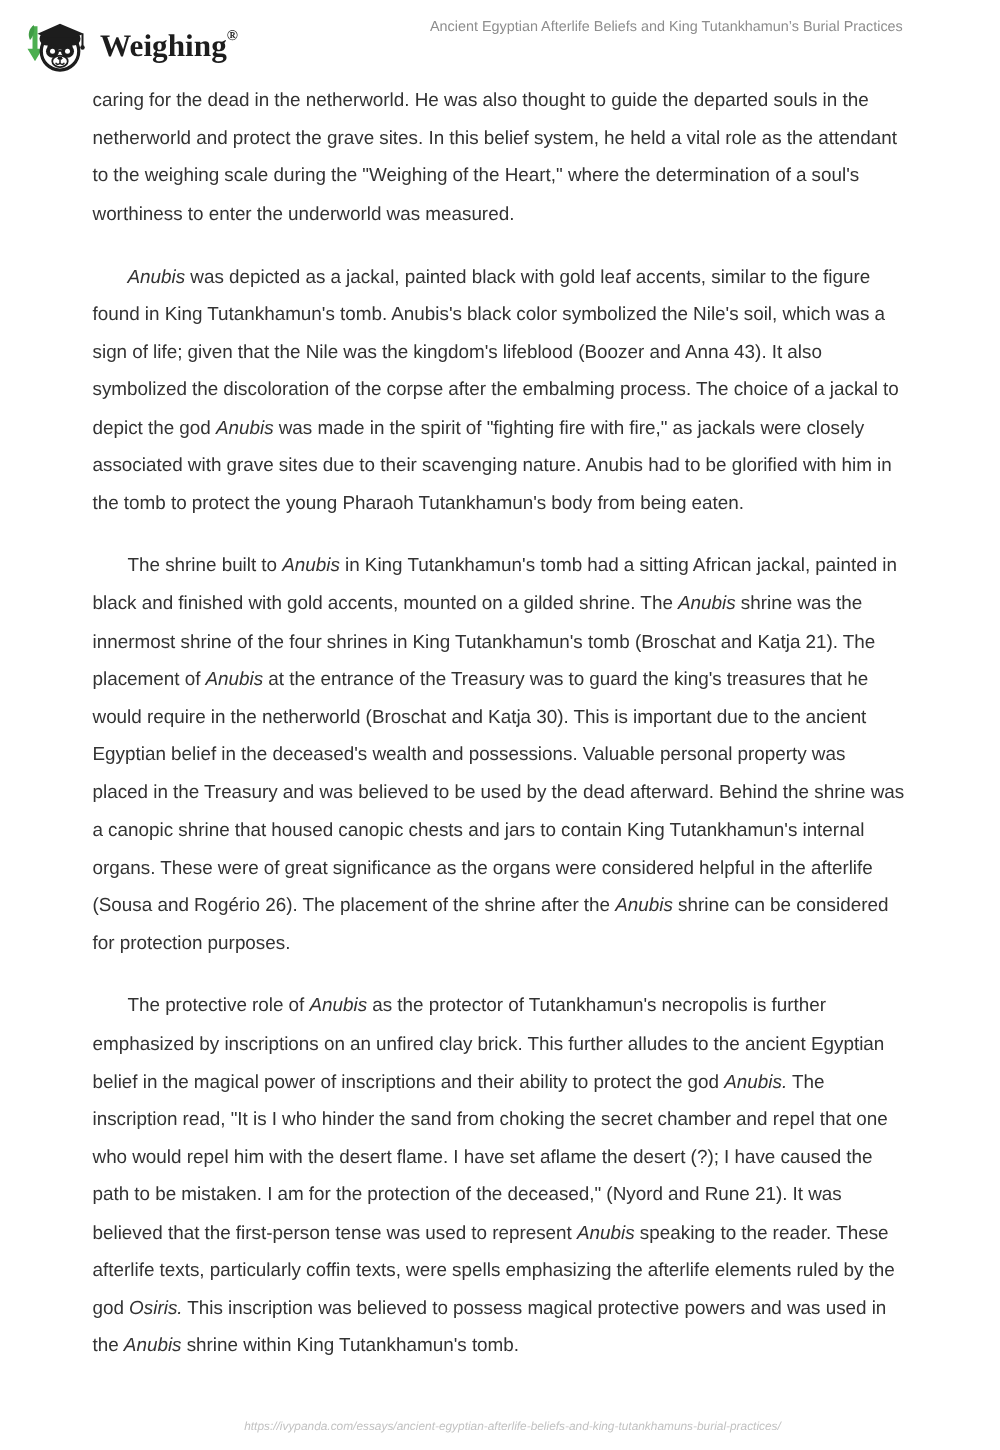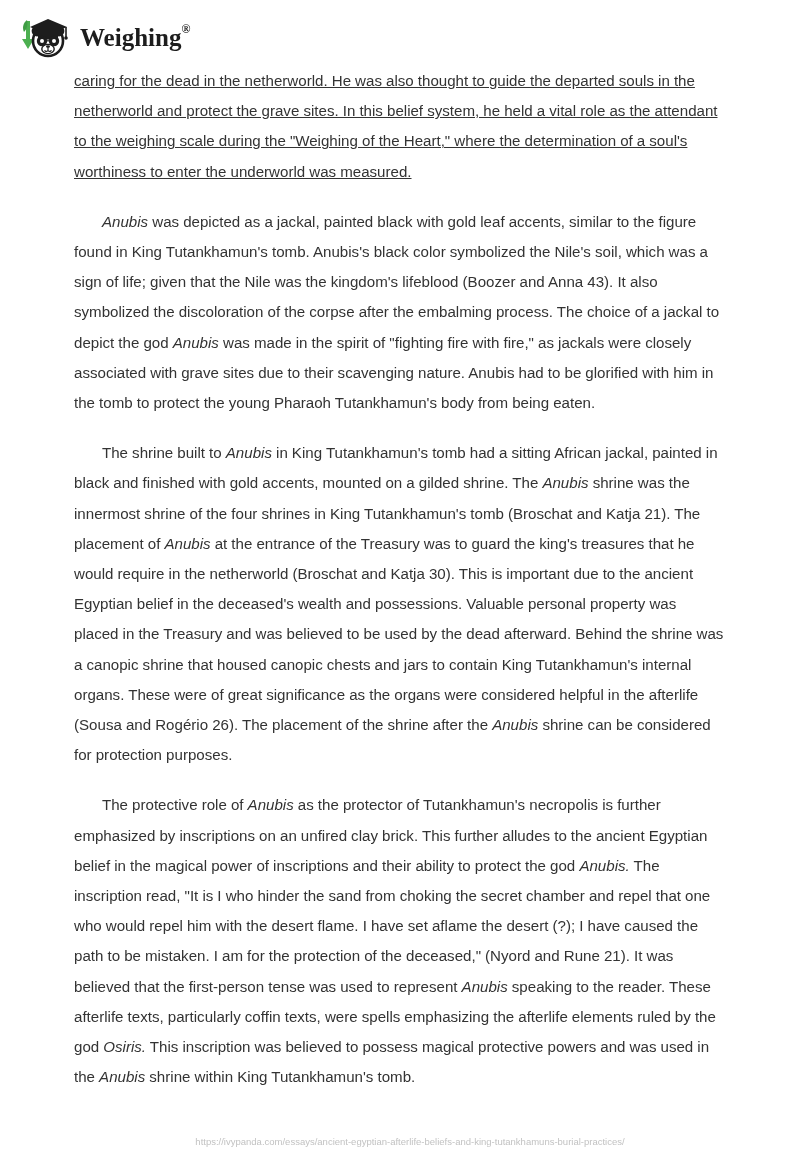--- a/index.html
+++ b/index.html
@@ -84,34 +84,34 @@
     line-height: 30.2px;
     color: #333333;
     margin: 0 0 20px 0;
     text-indent: 28px;
     text-align: left;
     word-spacing: -0.1px;
   }
 
   .para.no-indent {
     text-indent: 0;
-    text-decoration: underline;
   }
 
   .para i {
     text-align: right;
   }
 
   
   .page-footer {
     position: absolute;
     left: 0;
     top: 1131px;
     width: 800px;
     text-align: center;
+    font-style: italic;
   }
 
   .footer-url {
     font-size: 9.5px;
     color: #c2c2c2;
     letter-spacing: 0px;
     display: inline-block;
     padding-left: 20px;
   }
 </style>
@@ -144,20 +144,21 @@
         <path d="M31.2 29.6 L32.8 29.6" stroke="#1d1d1d" stroke-width="1.6"></path>
 
         <ellipse cx="32" cy="38" rx="6.2" ry="4.6" fill="#ffffff" stroke="#1d1d1d" stroke-width="1.4"></ellipse>
         <ellipse cx="32" cy="35.6" rx="2.0" ry="1.4" fill="#1d1d1d"></ellipse>
         <path d="M32 37 L32 39.6 M32 39.6 C30.2 41.2, 29 40.2, 28.6 39.2 M32 39.6 C33.8 41.2, 35 40.2, 35.4 39.2" stroke="#1d1d1d" stroke-width="1.2" fill="none"></path>
       </svg>
     </span>
     <span class="brand-name"><span>Weighing</span><span class="brand-reg">®</span></span>
   </div>
 
+  <div class="header-title">Ancient Egyptian Afterlife Beliefs and King Tutankhamun’s Burial Practices</div>
 </div>
 
 <div class="content">
   <p class="para no-indent"><span>caring for the dead in the netherworld. He was also thought to guide the departed souls in the netherworld and protect the grave sites. In this belief system, he held a vital role as the attendant to the weighing scale during the "Weighing of the Heart," where the determination of a soul's worthiness to enter the underworld was measured.</span></p>
   <p class="para"><i>Anubis</i><span> was depicted as a jackal, painted black with gold leaf accents, similar to the figure found in King Tutankhamun's tomb. Anubis's black color symbolized the Nile's soil, which was a sign of life; given that the Nile was the kingdom's lifeblood (Boozer and Anna 43). It also symbolized the discoloration of the corpse after the embalming process. The choice of a jackal to depict the god </span><i>Anubis</i><span> was made in the spirit of "fighting fire with fire," as jackals were closely associated with grave sites due to their scavenging nature. Anubis had to be glorified with him in the tomb to protect the young Pharaoh Tutankhamun's body from being eaten.</span></p>
   <p class="para"><span>The shrine built to </span><i>Anubis</i><span> in King Tutankhamun's tomb had a sitting African jackal, painted in black and finished with gold accents, mounted on a gilded shrine. The </span><i>Anubis</i><span> shrine was the innermost shrine of the four shrines in King Tutankhamun's tomb (Broschat and Katja 21). The placement of </span><i>Anubis</i><span> at the entrance of the Treasury was to guard the king's treasures that he would require in the netherworld (Broschat and Katja 30). This is important due to the ancient Egyptian belief in the deceased's wealth and possessions. Valuable personal property was placed in the Treasury and was believed to be used by the dead afterward. Behind the shrine was a canopic shrine that housed canopic chests and jars to contain King Tutankhamun's internal organs. These were of great significance as the organs were considered helpful in the afterlife (Sousa and Rogério 26). The placement of the shrine after the </span><i>Anubis</i><span> shrine can be considered for protection purposes.</span></p>
   <p class="para"><span>The protective role of </span><i>Anubis</i><span> as the protector of Tutankhamun's necropolis is further emphasized by inscriptions on an unfired clay brick. This further alludes to the ancient Egyptian belief in the magical power of inscriptions and their ability to protect the god </span><i>Anubis.</i><span> The inscription read, "It is I who hinder the sand from choking the secret chamber and repel that one who would repel him with the desert flame. I have set aflame the desert (?); I have caused the path to be mistaken. I am for the protection of the deceased," (Nyord and Rune 21). It was believed that the first-person tense was used to represent </span><i>Anubis</i><span> speaking to the reader. These afterlife texts, particularly coffin texts, were spells emphasizing the afterlife elements ruled by the god </span><i>Osiris.</i><span> This inscription was believed to possess magical protective powers and was used in the </span><i>Anubis</i><span> shrine within King Tutankhamun's tomb.</span></p>
 </div>
 
 <div class="page-footer">

